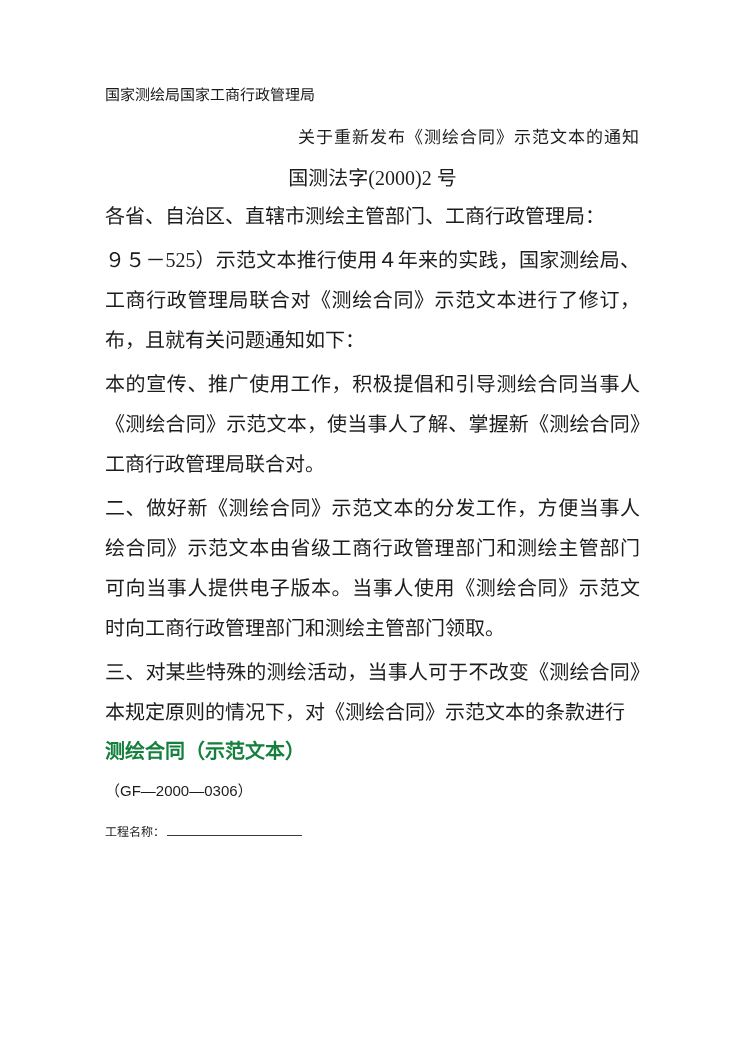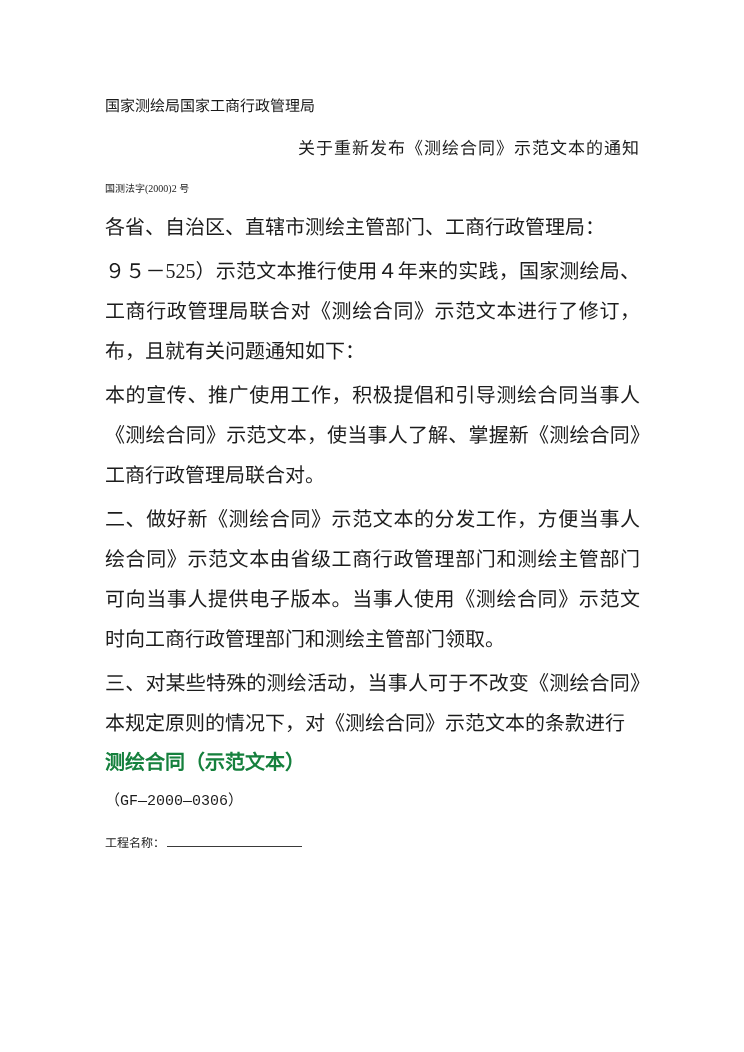--- a/index.html
+++ b/index.html
@@ -7,42 +7,43 @@
     position: relative;
     width: 744px;
     height: 1052px;
     background: #ffffff;
     overflow: hidden;
     color: #1c1c1c;
   }
   .content {
     position: absolute;
     left: 105px;
-    top: 97px;
+    top: 86px;
     width: 535px;
   }
   .agency {
     font-family: "Liberation Sans", sans-serif;
     font-size: 15px;
     line-height: 18px;
     color: #1a1a1a;
   }
   .notice-title {
     margin-top: 24px;
     font-family: "Liberation Serif", serif;
     font-size: 17px;
     line-height: 20px;
     text-align: right;
     letter-spacing: 1px;
   }
   .doc-number {
     margin-top: 20px;
     font-family: "Liberation Serif", serif;
-    font-size: 10px;
+    font-size: 20px;
     line-height: 20px;
+    text-align: center;
   }
   .body-block {
     margin-top: 8px;
     font-family: "Liberation Serif", serif;
   }
   .para { margin: 0; }
   .para + .para { margin-top: 4px; }
   .line {
     height: 40px;
     line-height: 40px;
@@ -57,21 +58,21 @@
   .contract-heading {
     margin-top: 6px;
     font-family: "Liberation Sans", sans-serif;
     font-weight: bold;
     font-size: 20px;
     line-height: 26px;
     color: #15803d;
   }
   .contract-code {
     margin-top: 16px;
-    font-family: Liberation Mono, monospace;
+    font-family: Liberation Sans, sans-serif;
     font-size: 15px;
     line-height: 22px;
   }
   .project-line {
     margin-top: 18px;
     font-family: "Liberation Serif", serif;
     font-size: 12px;
     line-height: 24px;
   }
   .blank-underline {

